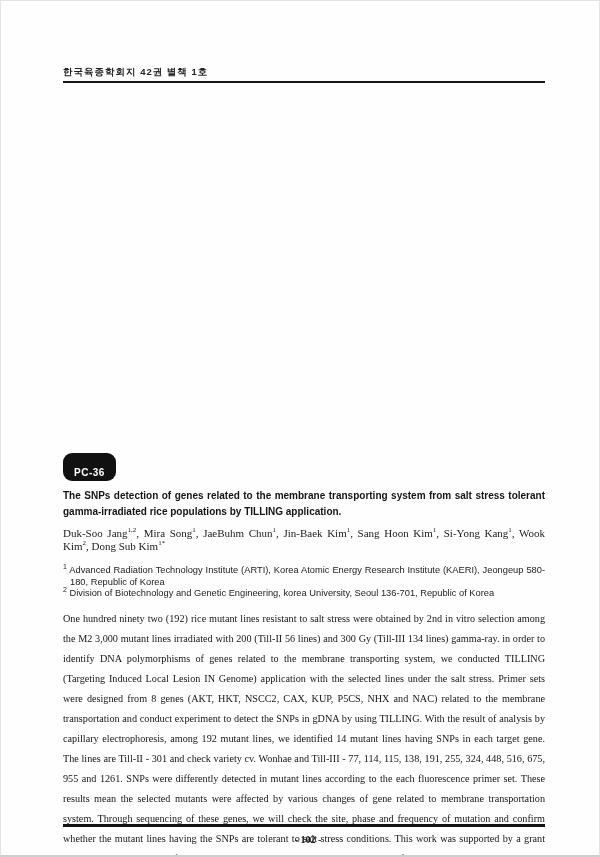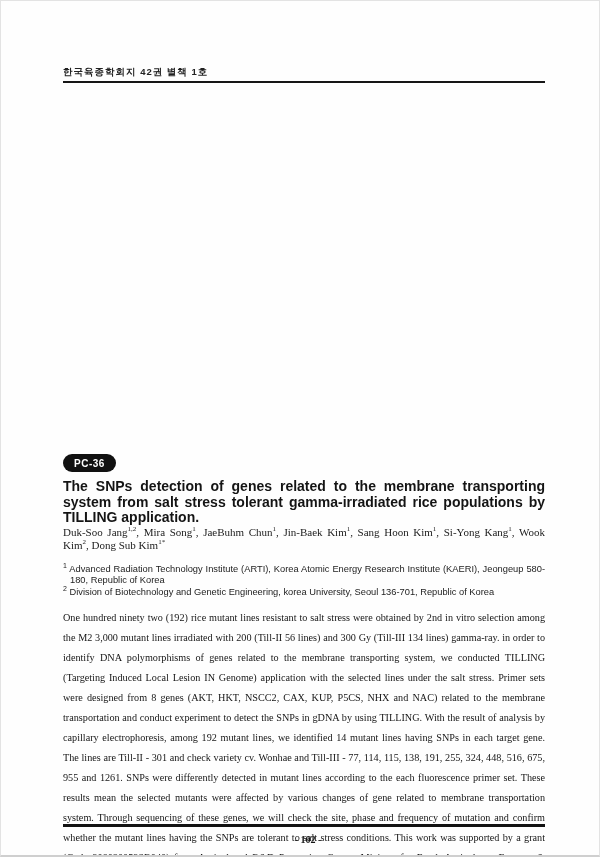--- a/index.html
+++ b/index.html
@@ -45,34 +45,35 @@
     width: 482px;
   }
   .badge {
     display: inline-block;
     background: #111111;
     color: #ffffff;
     font-family: "Liberation Sans", sans-serif;
     font-weight: bold;
     font-size: 10px;
     line-height: 11px;
-    padding: 4px 11px 3px 11px;
+    padding: 14px 11px 3px 11px;
     border-radius: 9px;
     letter-spacing: 0.5px;
   }
   .title {
     margin-top: 7px;
     font-family: "Liberation Sans", sans-serif;
     font-weight: bold;
-    font-size: 14px;
+    font-size: 10px;
     line-height: 15.6px;
     text-align: justify;
     color: #141414;
   }
   .authors {
+    margin-top: 8px;
     font-size: 11px;
     line-height: 13px;
     text-align: justify;
     color: #1a1a1a;
   }
   .authors sup, .affiliations sup {
     font-size: 7px;
     line-height: 0;
   }
   .affiliations {

